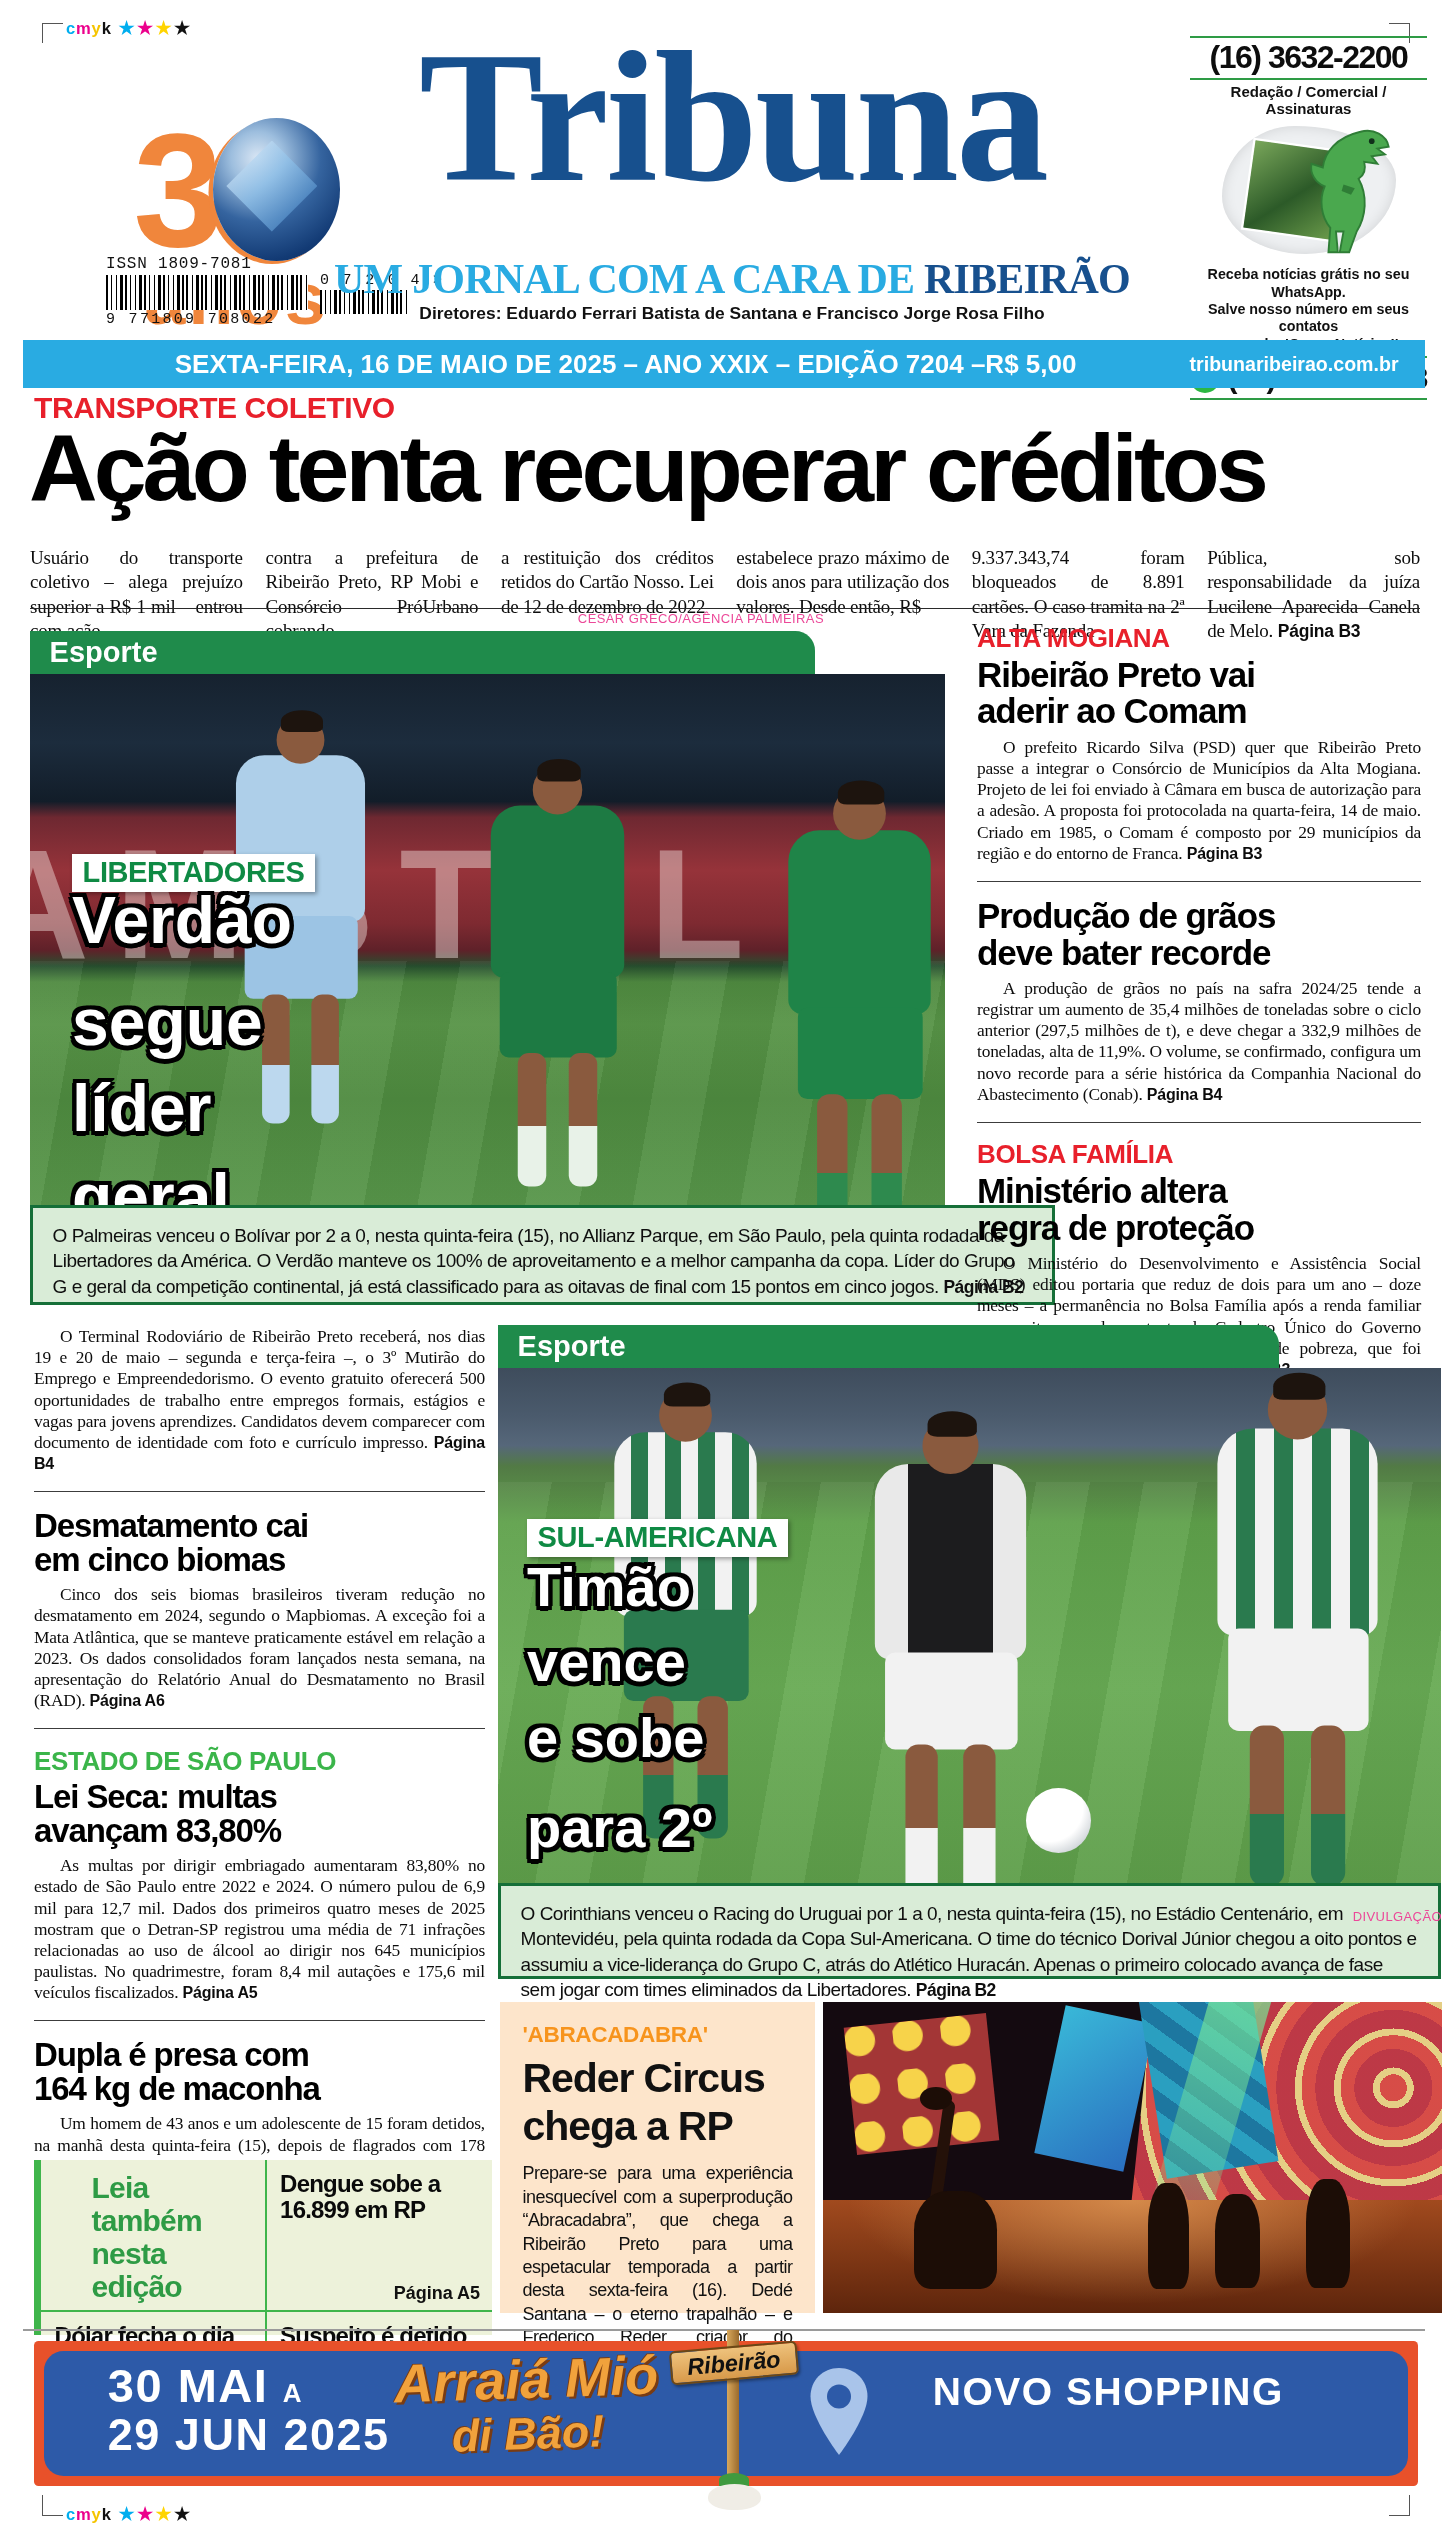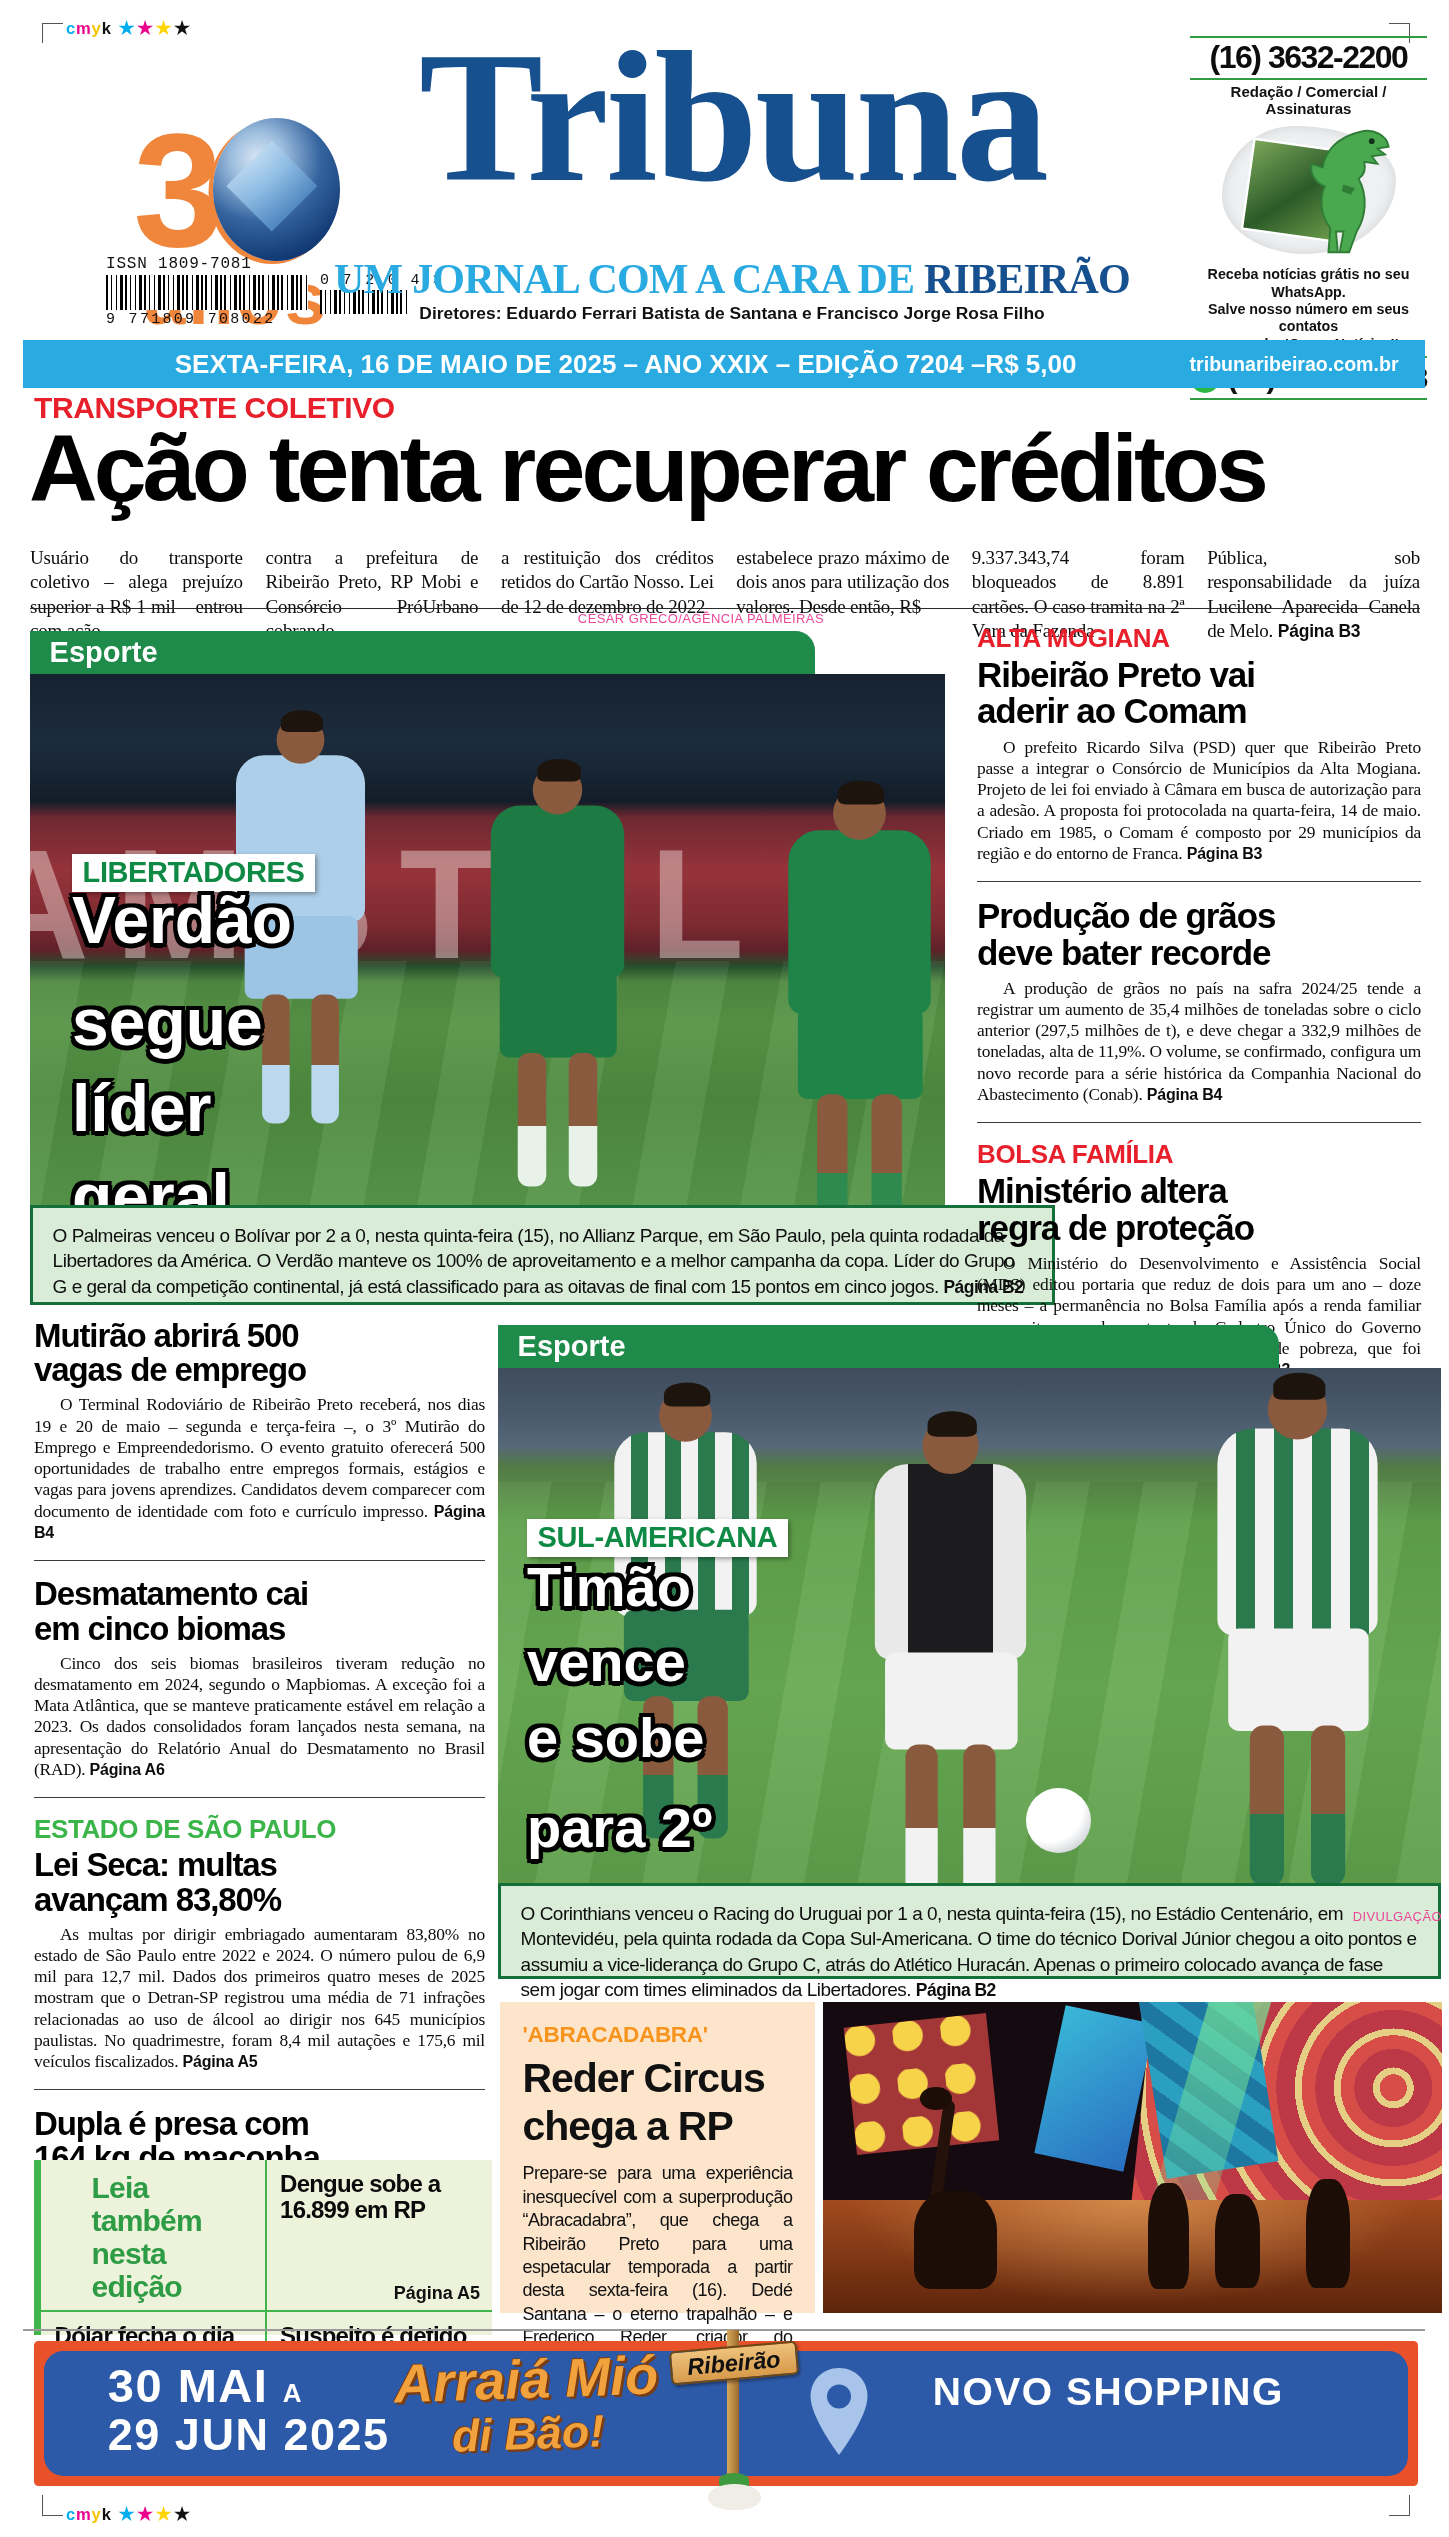--- a/index.html
+++ b/index.html
@@ -373,24 +373,20 @@
     <div class="bigword w2" style="top:261px;">vence</div>
     <div class="bigword w2" style="top:337px;">e sobe</div>
     <div class="bigword w2" style="top:427px;">para 2º</div>
   </div>
   <div class="capbox cap2">
     <span>O Corinthians venceu o Racing do Uruguai por 1 a 0, nesta quinta-feira (15), no Estádio Centenário, em Montevidéu, pela quinta rodada da Copa Sul-Americana. O time do técnico Dorival Júnior chegou a oito pontos e assumiu a vice-liderança do Grupo C, atrás do Atlético Huracán. Apenas o primeiro colocado avança de fase sem jogar com times eliminados da Libertadores.</span> <span class="pgref">Página B2</span>
   </div>
 
   <div class="newscol leftcol">
     <div class="story">
-      <div class="h2">
-        <div>Mutirão abrirá 500</div>
-        <div>vagas de emprego</div>
-      </div>
       <div class="body"><span>O Terminal Rodoviário de Ribeirão Preto receberá, nos dias 19 e 20 de maio – segunda e terça-feira –, o 3º Mutirão do Emprego e Empreendedorismo. O evento gratuito oferecerá 500 oportunidades de trabalho entre empregos formais, estágios e vagas para jovens aprendizes. Candidatos devem comparecer com documento de identidade com foto e currículo impresso.</span> <span class="pgref">Página B4</span></div>
     </div>
     <hr class="divide">
     <div class="story">
       <div class="h2">
         <div>Desmatamento cai</div>
         <div>em cinco biomas</div>
       </div>
       <div class="body"><span>Cinco dos seis biomas brasileiros tiveram redução no desmatamento em 2024, segundo o Mapbiomas. A exceção foi a Mata Atlântica, que se manteve praticamente estável em relação a 2023. Os dados consolidados foram lançados nesta semana, na apresentação do Relatório Anual do Desmatamento no Brasil (RAD).</span> <span class="pgref">Página A6</span></div>
     </div>

